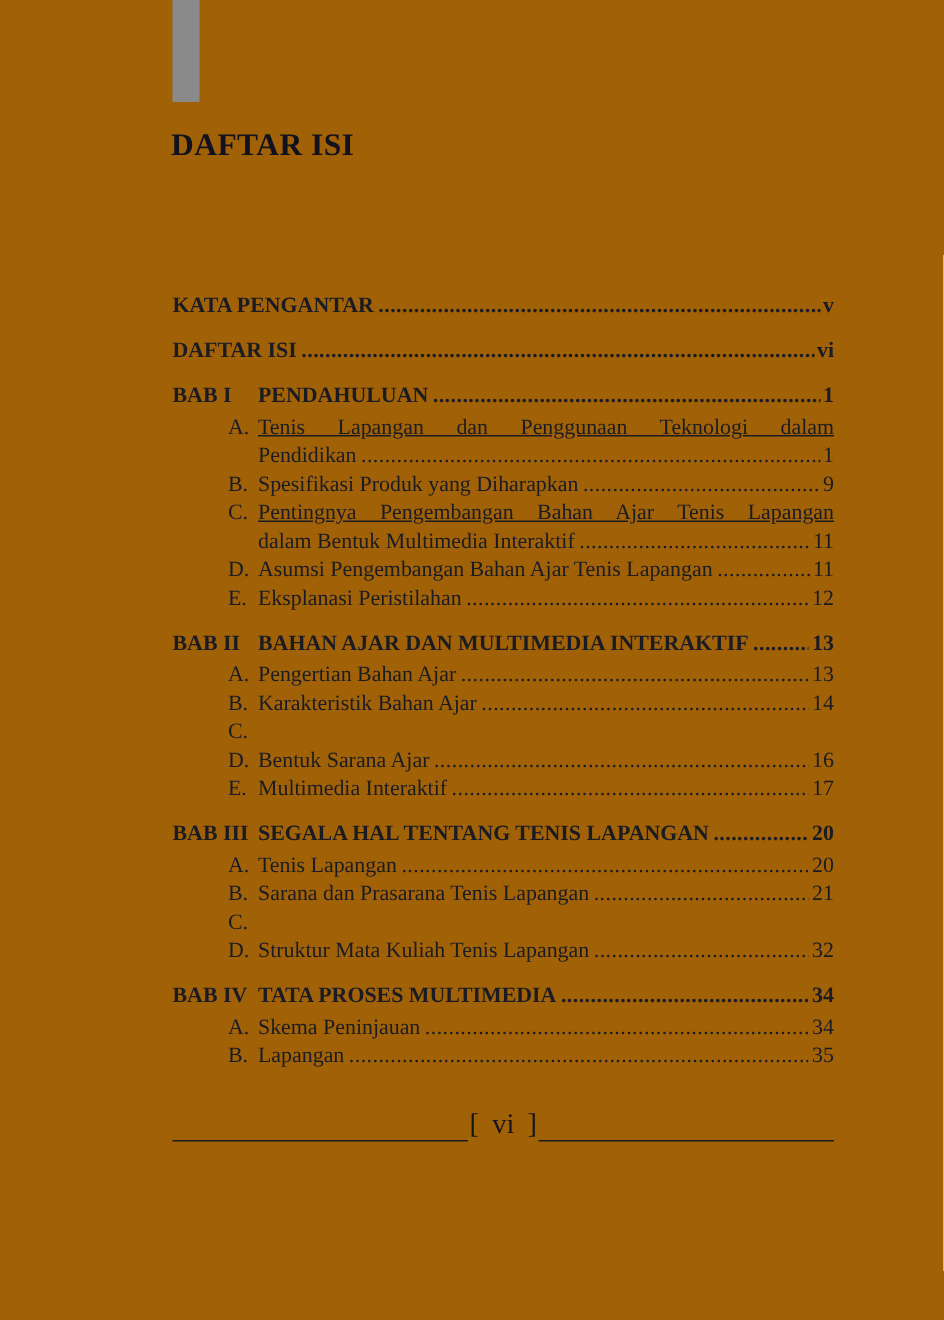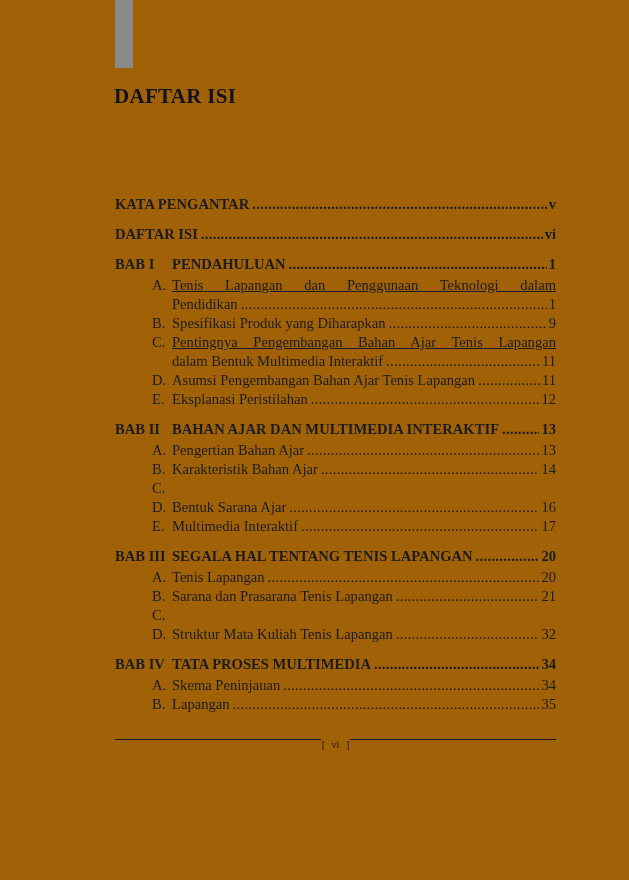--- a/index.html
+++ b/index.html
@@ -68,22 +68,22 @@
     content: "...........................................................................................................................................................................................................";
     letter-spacing: 0.3px;
   }
   .pagenum { flex: none; }
   .footer {
     position: absolute;
     left: 115px;
     width: 441px;
     top: 739px;
     display: flex;
-    align-items: flex-start;
-    font-size: 10px;
+    align-items: flex-end;
+    font-size: 19px;
     color: #15151d;
   }
   .footer .rule {
     flex: 1;
     height: 0;
     border-top: 1.6px solid #1b1b1b;
   }
   .footer .fpage {
     padding: 0 1px;
     white-space: pre;

